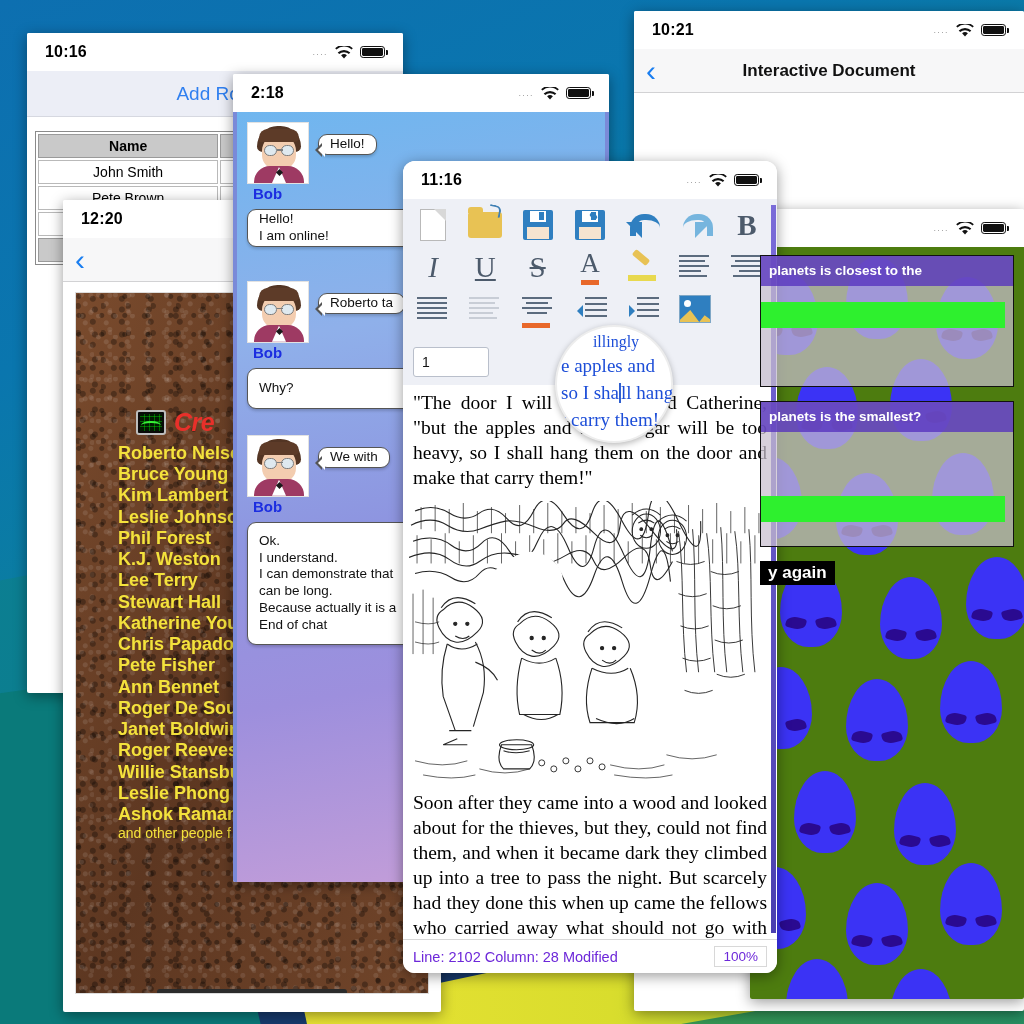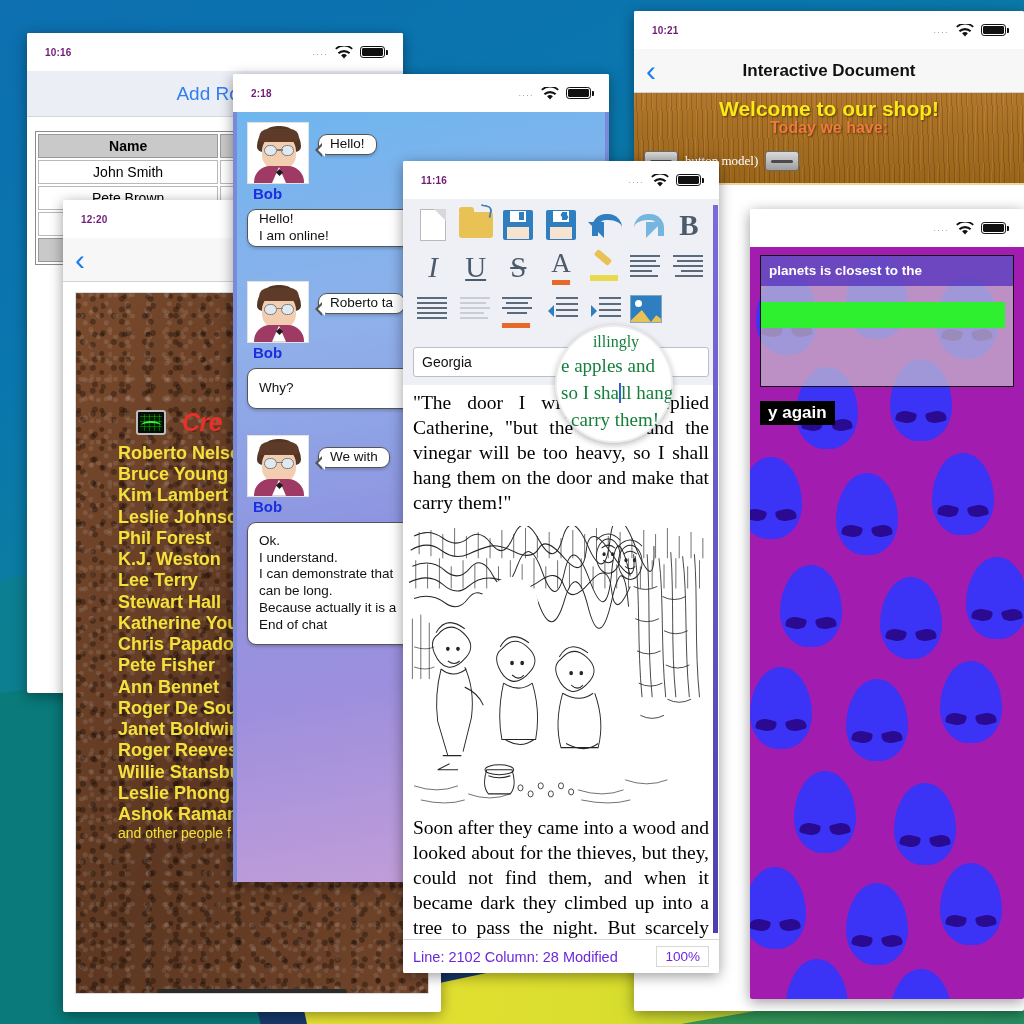--- a/index.html
+++ b/index.html
@@ -45,21 +45,21 @@
   .win {
     position:absolute;
     background:#fff;
     box-shadow: 0 3px 14px rgba(0,0,0,.40);
     overflow:hidden;
   }
   .statusbar {
     height:38px; background:#fff; display:flex; align-items:center;
     padding:0 18px; flex:0 0 auto; position:relative;
   }
-  .sb-time { font-size:10px; font-weight:600; color:#701a75; letter-spacing:.2px;}
+  .sb-time { font-size:16px; font-weight:600; color:#000000; letter-spacing:.2px;}
   .sb-right { margin-left:auto; display:flex; align-items:center; gap:7px; }
   .sb-dots { font-size:9px; color:#9a9a9a; letter-spacing:1.4px; line-height:1;}
   .sb-wifi svg { display:block; }
   .sb-batt {
     width:25px;height:12px;border:1.6px solid #111;border-radius:3.2px;position:relative;
     display:flex;align-items:center;padding:1.4px;
   }
   .sb-batt i { display:block; height:100%; width:100%; background:#111; border-radius:1.4px;}
   .sb-batt:after{content:"";position:absolute;right:-3.6px;top:3px;width:2px;height:5px;background:#111;border-radius:0 1px 1px 0;}
 
@@ -121,21 +121,21 @@
     content:"";position:absolute;inset:2px;
     background:
       repeating-linear-gradient(0deg,transparent 0 4px, rgba(0,255,0,.35) 4px 5px),
       repeating-linear-gradient(90deg,transparent 0 4px, rgba(0,255,0,.35) 4px 5px),
       #021802;
   }
   .logo-icon:after{
     content:"";position:absolute;left:3px;right:3px;top:9px;height:7px;
     border-top:2px solid #38f038;border-radius:50%;
   }
-  .logo-text { color:#e8302a; font-weight:800; font-style:italic; font-size:25px; letter-spacing:-.5px;margin-left:8px;}
+  .logo-text { color:#e8302a; font-weight:800; font-style:italic; font-size:25px; letter-spacing:-.5px;}
   .credits-list { padding-left:42px; }
   .credits-list li { list-style:none; color:#f4e23c; font-size:18px; font-weight:700; line-height:1.18; white-space:nowrap;}
   .credits-list li.small { font-size:14px; font-weight:400; }
   .cred-scroll { position:absolute; left:50%; transform:translateX(-50%); bottom:-2px; width:190px; height:6px; background:#2b2b2b; border-radius:3px;}
 
   
   #win-chat { left:233px; top:74px; width:376px; height:808px; border-radius:2px;}
   .chat-body {
     height:calc(100% - 38px);
     background: linear-gradient(170deg,#6fb6ef 0%, #8fb0ea 28%, #8e95e0 52%, #9d8fdd 72%, #c79fd8 100%);
@@ -188,21 +188,21 @@
   .doc-h1 { text-align:center; color:#fbe816; font-size:21px; font-weight:800; text-shadow:1px 1px 2px rgba(0,0,0,.5); }
   .doc-h2 { text-align:center; color:#f07a3c; font-size:16px; font-weight:700; margin-top:-2px; text-shadow:1px 1px 2px rgba(0,0,0,.45);}
   .doc-line3 { position:absolute; left:10px; right:10px; top:58px; display:flex; align-items:center; gap:7px; color:#fff; font-size:13px; font-family:"Liberation Serif",serif;}
   .doc-dev { width:34px;height:20px;background:linear-gradient(180deg,#d9d9d9,#9e9e9e);border:1px solid #6b6b6b;border-radius:3px;position:relative;}
   .doc-dev:after{content:"";position:absolute;left:5px;right:5px;top:8px;height:3px;background:#4a4a4a;border-radius:2px;}
 
   
   #win-quiz { left:750px; top:209px; width:274px; height:790px; border-radius:2px; }
   .quiz-body {
     height:calc(100% - 38px);
-    background:#a21caf;
+    background:#4d7c0f;
     position:relative; overflow:hidden; padding:8px 10px;
   }
   .aliens { position:absolute; inset:0; }
   .alien { position:absolute; width:62px;height:82px;background:#3b33f5;border-radius:50% 50% 46% 46%/58% 58% 42% 42%;}
   .alien:before,.alien:after{
     content:"";position:absolute;top:52px;width:20px;height:12px;background:#2a0a90;
   }
   .alien:before{left:6px;border-radius:60% 20% 60% 20%;transform:rotate(14deg);}
   .alien:after{right:6px;border-radius:20% 60% 20% 60%;transform:rotate(-14deg);}
   .q-card {
@@ -216,21 +216,21 @@
   }
   .q-bar { height:26px; margin:16px 8px 4px 0; }
   .q-bar.green { background:#2ef02e; }
   .q-bar.red   { background:#f2421f; }
   .q-retry {
     display:inline-block;background:#000;color:#fff;font-size:17px;font-weight:700;
     padding:2px 8px; position:relative; z-index:2;
   }
 
   
-  #win-editor { left:403px; top:161px; width:316px; height:812px; border-radius:2px;}
+  #win-editor { left:403px; top:161px; width:374px; height:812px; border-radius:12px;}
   .ed-toolbar { background:#eef0f6; padding:8px 10px 10px 10px; }
   .ed-row { display:flex; justify-content:space-between; align-items:center; margin-bottom:6px;}
   .ed-btn { width:40px;height:36px;display:flex;align-items:center;justify-content:center;position:relative;}
   .ico-newdoc{width:26px;height:32px;background:#fff;border:1.4px solid #b9b9b9;position:relative;}
   .ico-newdoc:after{content:"";position:absolute;right:-1px;top:-1px;border:6px solid transparent;border-top-color:#d8d8d8;border-right-color:#d8d8d8;}
   .ico-folder{width:34px;height:26px;background:#e8c254;border-radius:3px;position:relative;}
   .ico-folder:before{content:"";position:absolute;left:0;top:-5px;width:15px;height:6px;background:#e8c254;border-radius:3px 3px 0 0;}
   .ico-folder:after{content:"";position:absolute;right:1px;top:-7px;width:10px;height:10px;border:2.4px solid #3f7fb3;border-left:none;border-bottom:none;border-radius:0 6px 0 0;transform:rotate(12deg);}
   .ico-save{width:30px;height:30px;background:#2f7fc0;position:relative;border-radius:2px;}
   .ico-save:before{content:"";position:absolute;left:7px;top:1px;width:16px;height:11px;background:#fff;}
@@ -279,21 +279,21 @@
   }
   .ed-status {
     position:absolute;left:0;right:0;bottom:0;height:34px;background:#fff;
     border-top:1px solid #d8d8d8;display:flex;align-items:center;padding:0 10px;font-size:14.5px;color:#6d28d9;
   }
   .ed-zoom { margin-left:auto; border:1px solid #d8d8d8; padding:2px 8px; font-size:13.5px;}
   .ed-caret { display:inline-block;width:2px;height:20px;background:#2f5fd0;vertical-align:-4px;}
   .loupe {
     position:absolute; left:152px; top:164px; width:118px; height:118px;
     border-radius:50%; background:#fff; box-shadow:0 2px 6px rgba(0,0,0,.28), inset 0 0 0 2px rgba(0,0,0,.07);
-    overflow:hidden; z-index:9; font-family:"Liberation Serif",serif; font-size:19px; color:#15803d;
+    overflow:hidden; z-index:9; font-family:"Liberation Serif",serif; font-size:19px; color:#1d4ed8;
     padding:6px 2px 0 6px; line-height:1.4; white-space:nowrap;
   }
   .ed-scrollv { position:absolute; right:1px; top:44px; bottom:40px; width:5px; background:linear-gradient(180deg,#7a6bd8,#4a3fb0); }
 </style>
 </head>
 <body>
 
 <div id="bg">
   <div class="bg-base"></div>
   <div class="bg-teal"></div>
@@ -497,29 +497,20 @@
       </span>
       <span class="sb-batt">
           <i></i>
         </span>
     </span>
   </div>
   <div class="navbar">
     <span class="back">‹</span>
     <span class="title">Interactive Document</span>
   </div>
-  <div class="doc-wood">
-    <div class="doc-h1">Welcome to our shop!</div>
-    <div class="doc-h2">Today we have:</div>
-    <div class="doc-line3">
-      <span class="doc-dev"></span>
-      <span>button model)</span>
-      <span class="doc-dev"></span>
-    </div>
-  </div>
 </div>
 
 <div class="win" id="win-quiz">
   <div class="statusbar">
     <span class="sb-time"></span>
     <span class="sb-right">
       <span class="sb-dots">....</span>
       <span class="sb-wifi">
         <svg width="18" height="13" viewBox="0 0 18 13">
             <path d="M9 12.4 6.1 9.2a4.4 4.4 0 0 1 5.8 0z" fill="#111"></path>
@@ -557,20 +548,26 @@
       <div class="alien" style="left:140px;top:722px"></div>
     </div>
 
     <div class="q-card">
       <div class="q-title">planets is closest to the</div>
       <div class="q-bar green"></div>
       <div style="height:44px"></div>
     </div>
 
 
+    <div class="q-card">
+      <div class="q-title">planets is the smallest?</div>
+      <div style="height:48px"></div>
+      <div class="q-bar green"></div>
+      <div style="height:10px"></div>
+    </div>
 
 
     <span class="q-retry">y again</span>
   </div>
 </div>
 
 <div class="win" id="win-editor">
   <div class="statusbar">
     <span class="sb-time">11:16</span>
     <span class="sb-right">
@@ -698,28 +695,20 @@
           </i>
       </span>
       <span class="ed-btn">
           <i class="ico-image"></i>
         </span>
       <span class="ed-btn"></span>
     </div>
   </div>
 
   <div class="ed-fontrow">
-    <span class="ed-select">
-      <span>Georgia</span>
-      <span class="bars">
-          <i></i>
-          <i></i>
-          <i></i>
-        </span>
-    </span>
     <span class="ed-select small">
       <span>1</span>
     </span>
   </div>
 
   <div class="ed-text">
     <span>"The door I will carry," replied Catherine, "but the apples and the vinegar will be too heavy, so I shall hang them on the door and make that carry them!"</span>
   </div>
 
   <div class="ed-illus">

